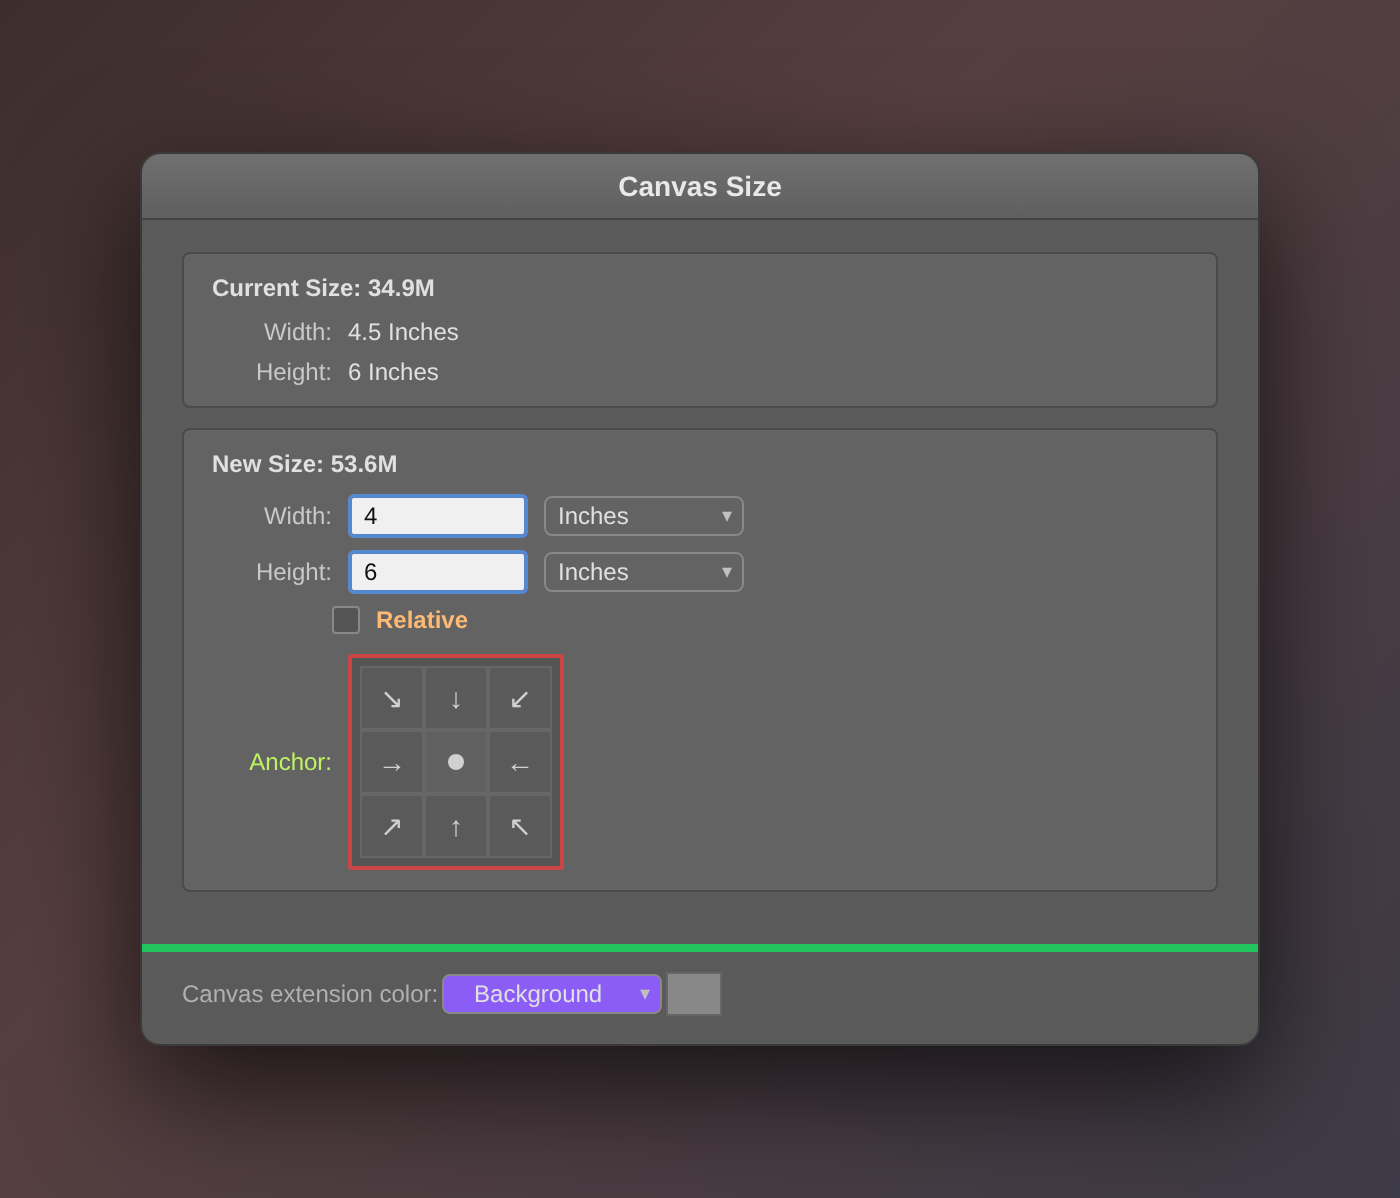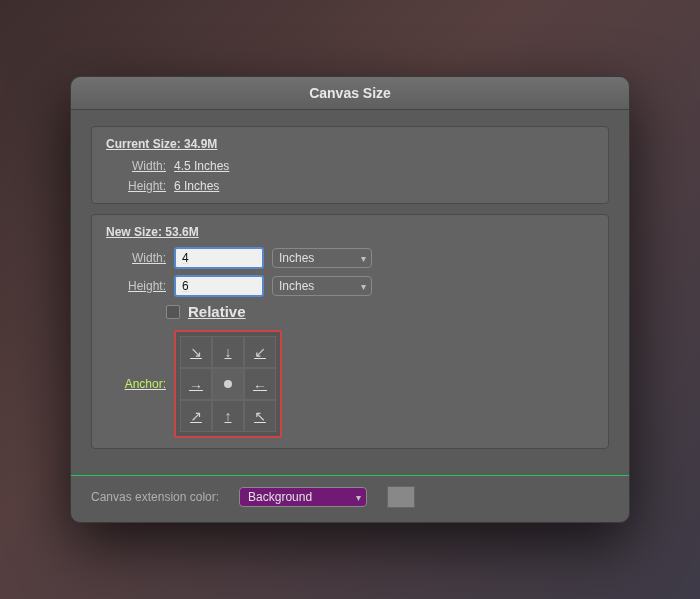--- a/index.html
+++ b/index.html
@@ -66,21 +66,20 @@
       align-items: flex-end;
       padding-top: 4px;
     }
 
     .section {
       background: #636363;
       border-radius: 4px;
       padding: 10px 14px;
       margin-bottom: 10px;
       border: 1px solid #4a4a4a;
-      text-decoration: underline;
     }
 
     .section-title {
       font-size: 12px;
       font-weight: 700;
       color: #e0e0e0;
       margin-bottom: 8px;
     }
 
     .field-row {
@@ -159,23 +158,23 @@
       width: 14px;
       height: 14px;
       background: #555;
       border: 1px solid #888;
       border-radius: 2px;
       margin-right: 8px;
       cursor: pointer;
     }
 
     .checkbox-label {
-      font-size: 15px;
+      font-size: 12px;
       font-weight: 600;
-      color: #e5e5e5;
+      color: #fdba74;
     }
 
     .anchor-row {
       display: flex;
       align-items: center;
       margin-bottom: 0;
     }
 
     .anchor-label {
       width: 60px;
@@ -217,22 +216,22 @@
       width: 8px;
       height: 8px;
       background: #d0d0d0;
       border-radius: 50%;
     }
 
     .dialog-footer {
       padding: 10px 20px 14px;
       display: flex;
       align-items: center;
-      gap: 20px;
-      border-top: 1px solid #22c55e;
+      gap: 2px;
+      border-top: 4px solid #22c55e;
     }
 
     .footer-label {
       font-size: 12px;
       color: #b0b0b0;
     }
 
     .footer-select-wrapper {
       position: relative;
       display: inline-block;
@@ -243,30 +242,31 @@
       position: absolute;
       right: 6px;
       top: 50%;
       transform: translateY(-50%);
       color: #c0c0c0;
       pointer-events: none;
       font-size: 10px;
     }
 
     .footer-select {
-      background: #701a75;
+      background: #8b5cf6;
       border: 1px solid #888;
       border-radius: 4px;
       padding: 2px 22px 2px 8px;
       font-size: 12px;
       color: #e0e0e0;
       appearance: none;
       -webkit-appearance: none;
       cursor: pointer;
-      width: 128px;
+      width: 110px;
+      text-align: center;
     }
 
     .color-swatch {
       width: 28px;
       height: 22px;
       background: #888;
       border: 1px solid #666;
       cursor: pointer;
     }
 

